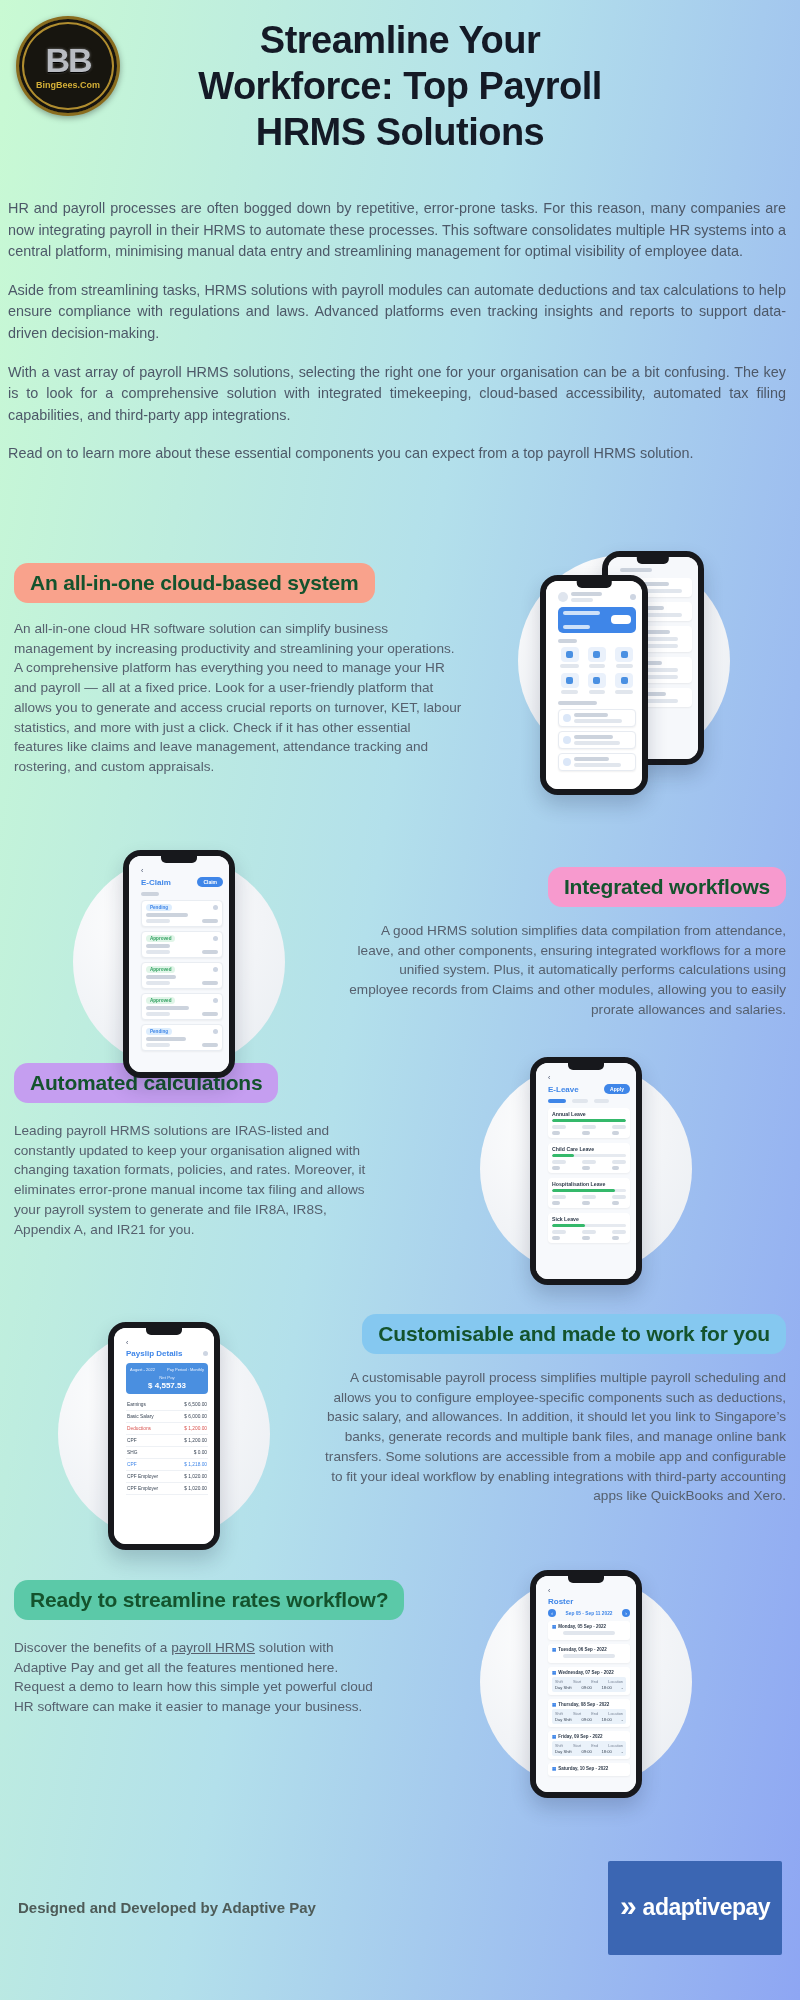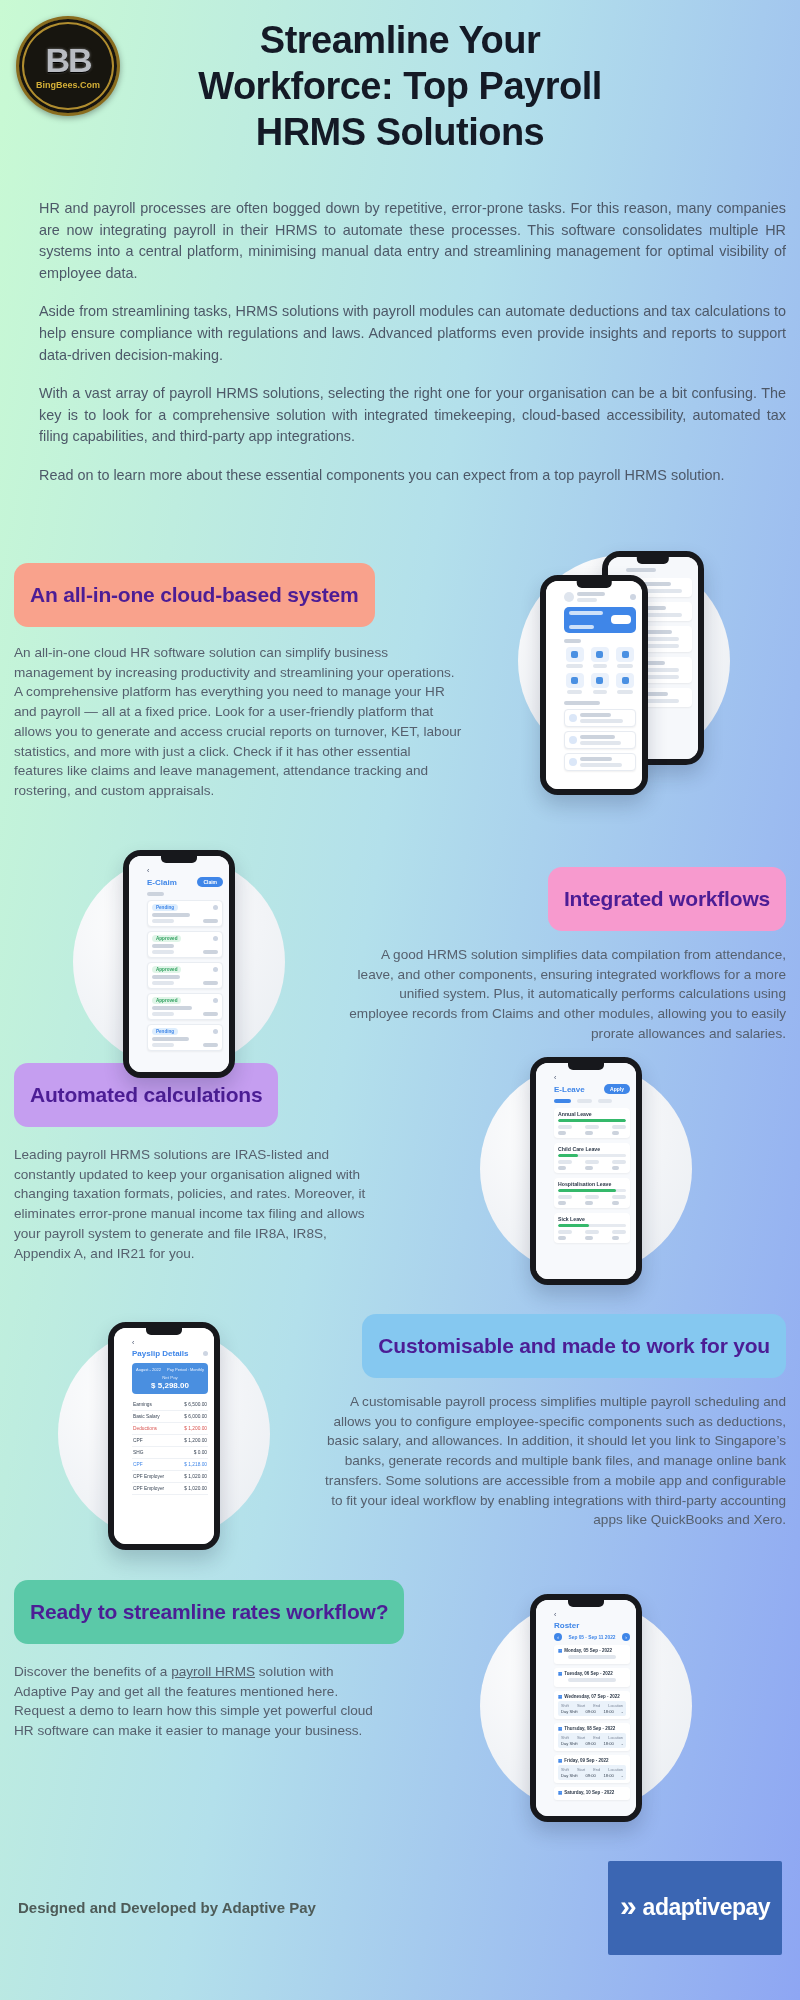--- a/index.html
+++ b/index.html
@@ -21,28 +21,28 @@
     display:flex; flex-direction:column; align-items:center; justify-content:center;
   }
   .logo-bb { font-size:34px; font-weight:bold; color:#b9bcc2; letter-spacing:-2px;
     text-shadow:0 1px 0 #000, 0 0 3px #777; line-height:1; }
   .logo-site { font-size:9px; font-weight:bold; color:#d4af37; margin-top:3px;text-align:center; }
   h1.title { text-align:center; padding:6px 40px 0 40px; font-size:38px; line-height:1.21;
     font-weight:bold; color:#141a26; letter-spacing:-0.5px; }
   h1.title span { display:block; }
 
   
-  .intro { height:385px; padding:28px 14px 0 28px;margin-left:11px; }
+  .intro { height:385px; padding:28px 14px 0 8px; }
   .intro p { font-size:14.4px; font-weight:500; line-height:1.5; text-align:justify;
     color:#4d5868; margin-bottom:17px; }
 
   
   .sec { display:flex; padding:0 14px; }
-  .pill { display:inline-block; white-space:nowrap; padding:20px 16px; border-radius:14px;
-    font-size:21px; font-weight:bold; color:#4c1d95; letter-spacing:-0.2px; }
+  .pill { display:inline-block; white-space:nowrap; padding:8px 16px; border-radius:14px;
+    font-size:21px; font-weight:bold; color:#14532d; letter-spacing:-0.2px; }
   .sec-body { font-size:13.6px; font-weight:500; line-height:1.45; color:#56606e; }
   .t-right { text-align:right; }
   a.inline-link { color:#56606e; text-decoration:underline; }
 
   .sec1 { height:275px; }
   .sec1 .col-text { width:448px; padding-top:8px; }
   .sec1 .col-text .sec-body { margin-top:16px; }
   .sec1 .col-phone { flex:1; display:flex; justify-content:center; }
 
   .sec2 { height:225px; }
@@ -79,21 +79,21 @@
   .brand-chevrons { color:#fff; font-size:30px; font-weight:bold; line-height:1; margin-top:-4px; }
   .brand-name { color:#fff; font-size:23px; font-weight:bold; letter-spacing:-0.5px; }
 
   
   .pcircle { width:212px; height:212px; border-radius:50%; position:relative; flex-shrink:0;
     background:radial-gradient(circle at 38% 30%, #ffffff 0%, #f2f4f7 55%, #e8ecf1 100%); }
   .phone { position:absolute; background:#fff; border:6px solid #17181c; border-radius:18px;
     box-shadow:0 10px 20px rgba(20,30,60,.20); overflow:hidden; }
   .notch { position:absolute; top:0; left:50%; transform:translateX(-50%); width:36%; height:7px;
     background:#17181c; border-radius:0 0 5px 5px; z-index:3; }
-  .screen { position:absolute; inset:0; background:#fff; padding:11px 6px 4px 18px; overflow:hidden; }
+  .screen { position:absolute; inset:0; background:#fff; padding:11px 6px 4px 12px; overflow:hidden; }
   .bar { display:block; height:4px; border-radius:2px; background:#ccd3dd; }
   .bar.lt { background:#e1e6ed; }
   .bar.wh { background:rgba(255,255,255,.75); }
   .dot { display:inline-block; border-radius:50%; }
 
   .ph-main { width:112px; height:228px; top:-6px; left:50px; }
   .sec1-front { width:108px; height:220px; top:20px; left:22px; z-index:2; }
   .sec1-back  { width:102px; height:214px; top:-4px; left:84px; z-index:1; }
 
   
@@ -185,21 +185,21 @@
     </div>
     <h1 class="title">
       <span>Streamline Your</span>
       <span>Workforce: Top Payroll</span>
       <span>HRMS Solutions</span>
     </h1>
   </div>
 
   <div class="intro">
     <p>HR and payroll processes are often bogged down by repetitive, error-prone tasks. For this reason, many companies are now integrating payroll in their HRMS to automate these processes. This software consolidates multiple HR systems into a central platform, minimising manual data entry and streamlining management for optimal visibility of employee data.</p>
-    <p>Aside from streamlining tasks, HRMS solutions with payroll modules can automate deductions and tax calculations to help ensure compliance with regulations and laws. Advanced platforms even provide insights and reports to support data-driven decision-making.</p>
+    <p>Aside from streamlining tasks, HRMS solutions with payroll modules can automate deductions and tax calculations to help ensure compliance with regulations and laws. Advanced platforms even tracking insights and reports to support data-driven decision-making.</p>
     <p>With a vast array of payroll HRMS solutions, selecting the right one for your organisation can be a bit confusing. The key is to look for a comprehensive solution with integrated timekeeping, cloud-based accessibility, automated tax filing capabilities, and third-party app integrations.</p>
     <p>Read on to learn more about these essential components you can expect from a top payroll HRMS solution.</p>
   </div>
 
   <div class="sec sec1">
     <div class="col-text">
       <span class="pill" style="background-color: rgb(249, 162, 140);">An all-in-one cloud-based system</span>
       <p class="sec-body">An all-in-one cloud HR software solution can simplify business management by increasing productivity and streamlining your operations. A comprehensive platform has everything you need to manage your HR and payroll — all at a fixed price. Look for a user-friendly platform that allows you to generate and access crucial reports on turnover, KET, labour statistics, and more with just a click. Check if it has other essential features like claims and leave management, attendance tracking and rostering, and custom appraisals.</p>
     </div>
     <div class="col-phone">
@@ -510,21 +510,21 @@
             <div class="app-head">
               <span class="app-title">Payslip Details</span>
               <span class="dot" style="width:5px;height:5px;background:#cdd5e2;"></span>
             </div>
             <div class="ps-card">
               <div class="ps-meta">
                 <span>August - 2022</span>
                 <span>Pay Period : Monthly</span>
               </div>
               <span class="ps-netlbl">Net Pay</span>
-              <span class="ps-netval">$ 5,298.00</span>
+              <span class="ps-netval">$ 4,557.53</span>
             </div>
             <div class="ps-row">
                 <span>Earnings</span>
                 <span>$ 6,500.00</span>
               </div>
             <div class="ps-row">
                 <span>Basic Salary</span>
                 <span>$ 6,000.00</span>
               </div>
             <div class="ps-row red">

